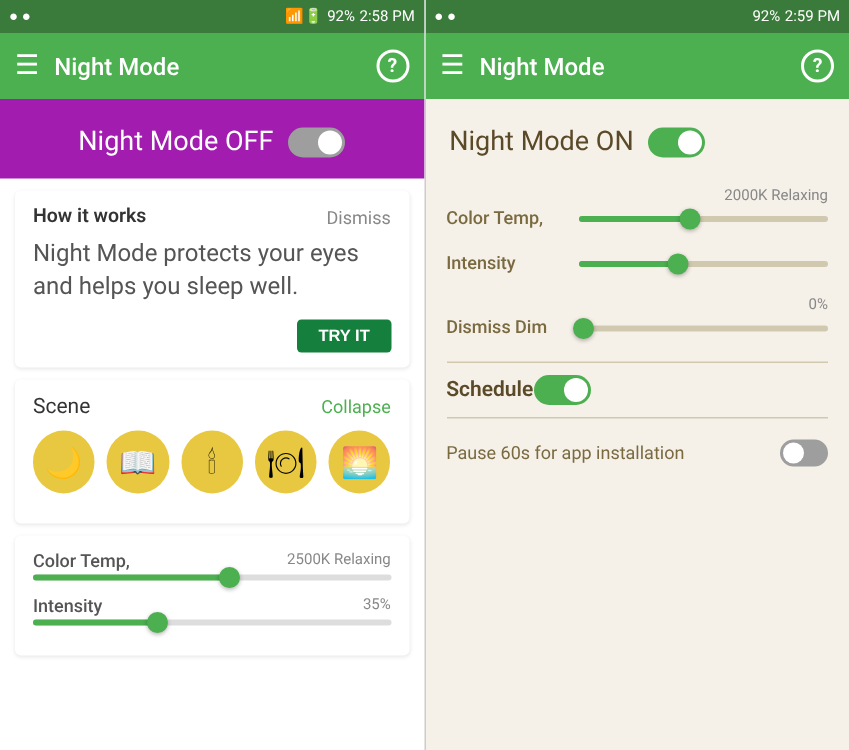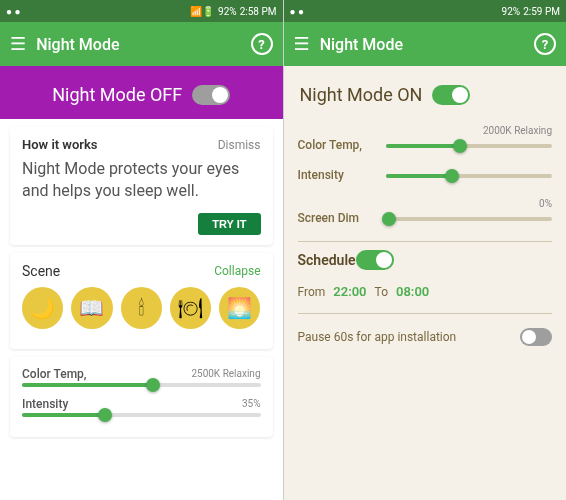--- a/index.html
+++ b/index.html
@@ -569,41 +569,35 @@
         <div class="right-slider-track" style="flex:1;">
           <div class="right-slider-fill" style="width:40%"></div>
           <div class="right-slider-thumb" style="left:40%"></div>
         </div>
       </div>
     </div>
 
     <div class="right-slider-row">
       <div class="right-slider-value-label">0%</div>
       <div style="display:flex;align-items:center;gap:8px;">
-        <span class="right-slider-label" style="min-width:80px;">Screen Dim</span>
+        <span class="right-slider-label" style="min-width:80px;">Dismiss Dim</span>
         <div class="right-slider-track" style="flex:1;">
           <div class="right-slider-fill" style="width:2%"></div>
           <div class="right-slider-thumb" style="left:2%"></div>
         </div>
       </div>
     </div>
 
     <div class="divider"></div>
 
     <div class="schedule-row">
       <span class="schedule-label">Schedule</span>
       <div class="toggle toggle-on"></div>
     </div>
 
-    <div class="schedule-times">
-      <span class="schedule-time-label">From</span>
-      <span class="schedule-time-value">22:00</span>
-      <span class="schedule-time-label">To</span>
-      <span class="schedule-time-value">08:00</span>
-    </div>
 
     <div class="divider"></div>
 
     <div class="pause-row">
       <span class="pause-label">Pause 60s for app installation</span>
       <div class="toggle-small"></div>
     </div>
 
   </div>
 </div>

